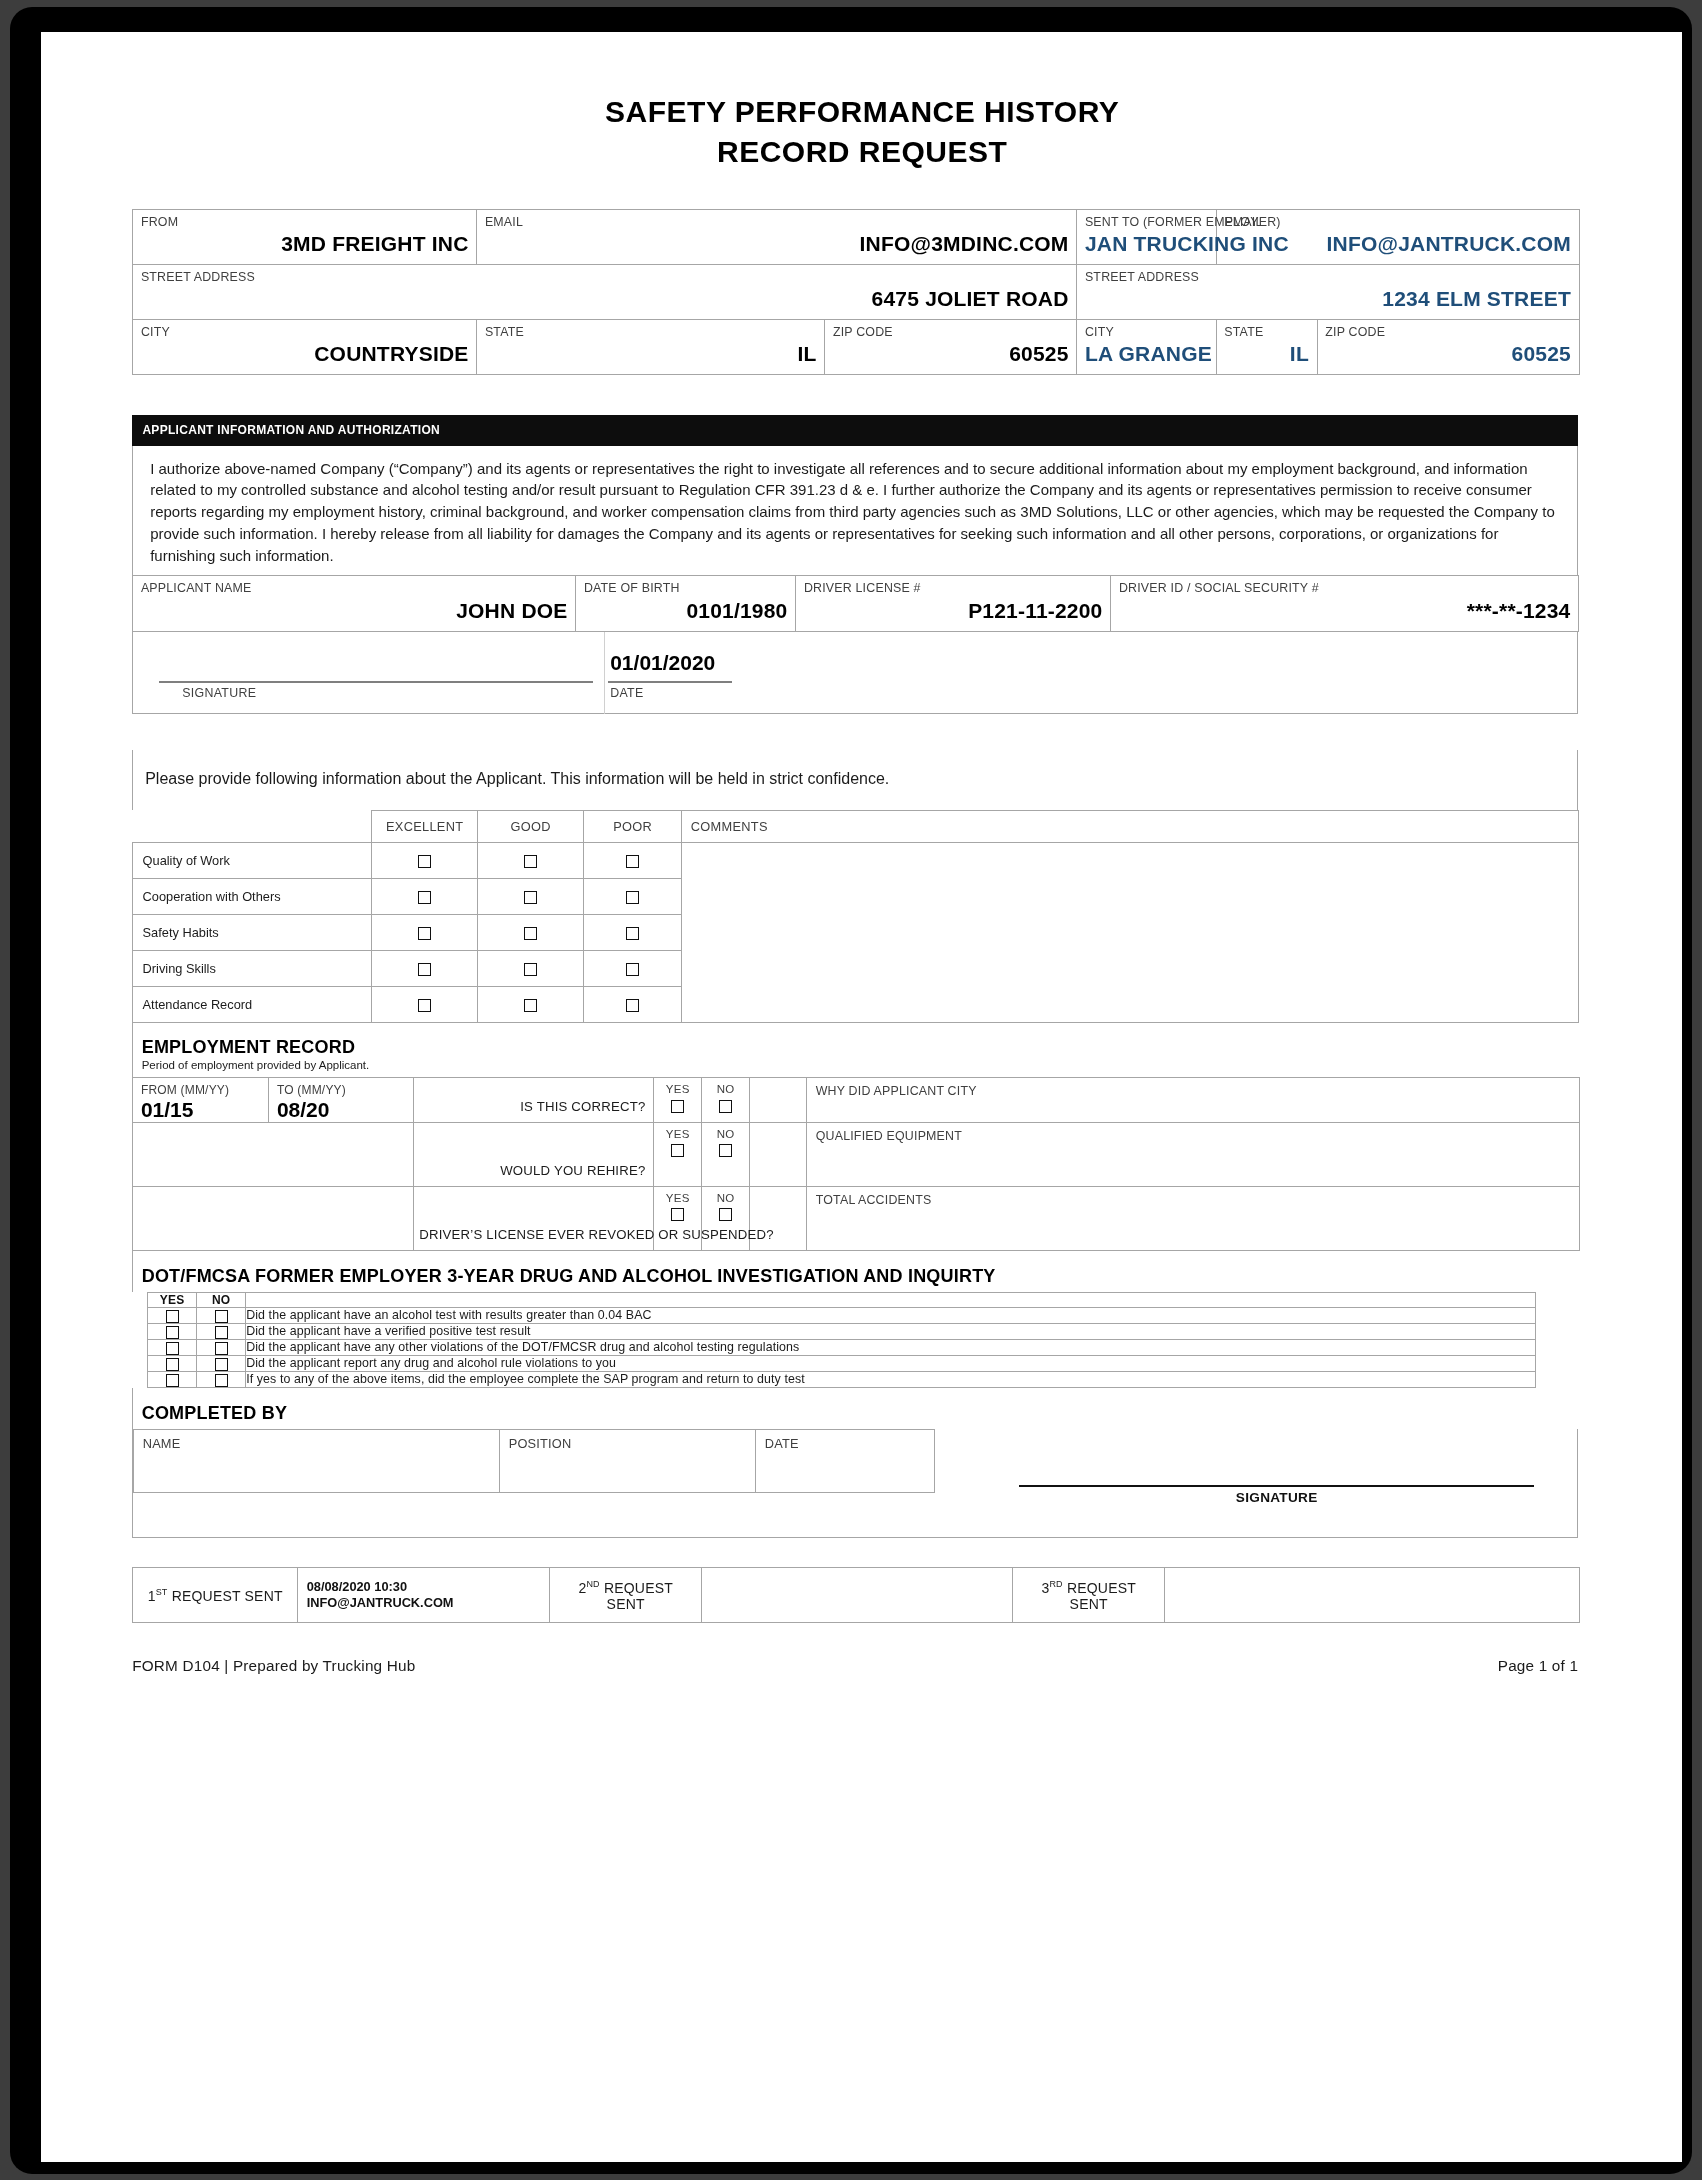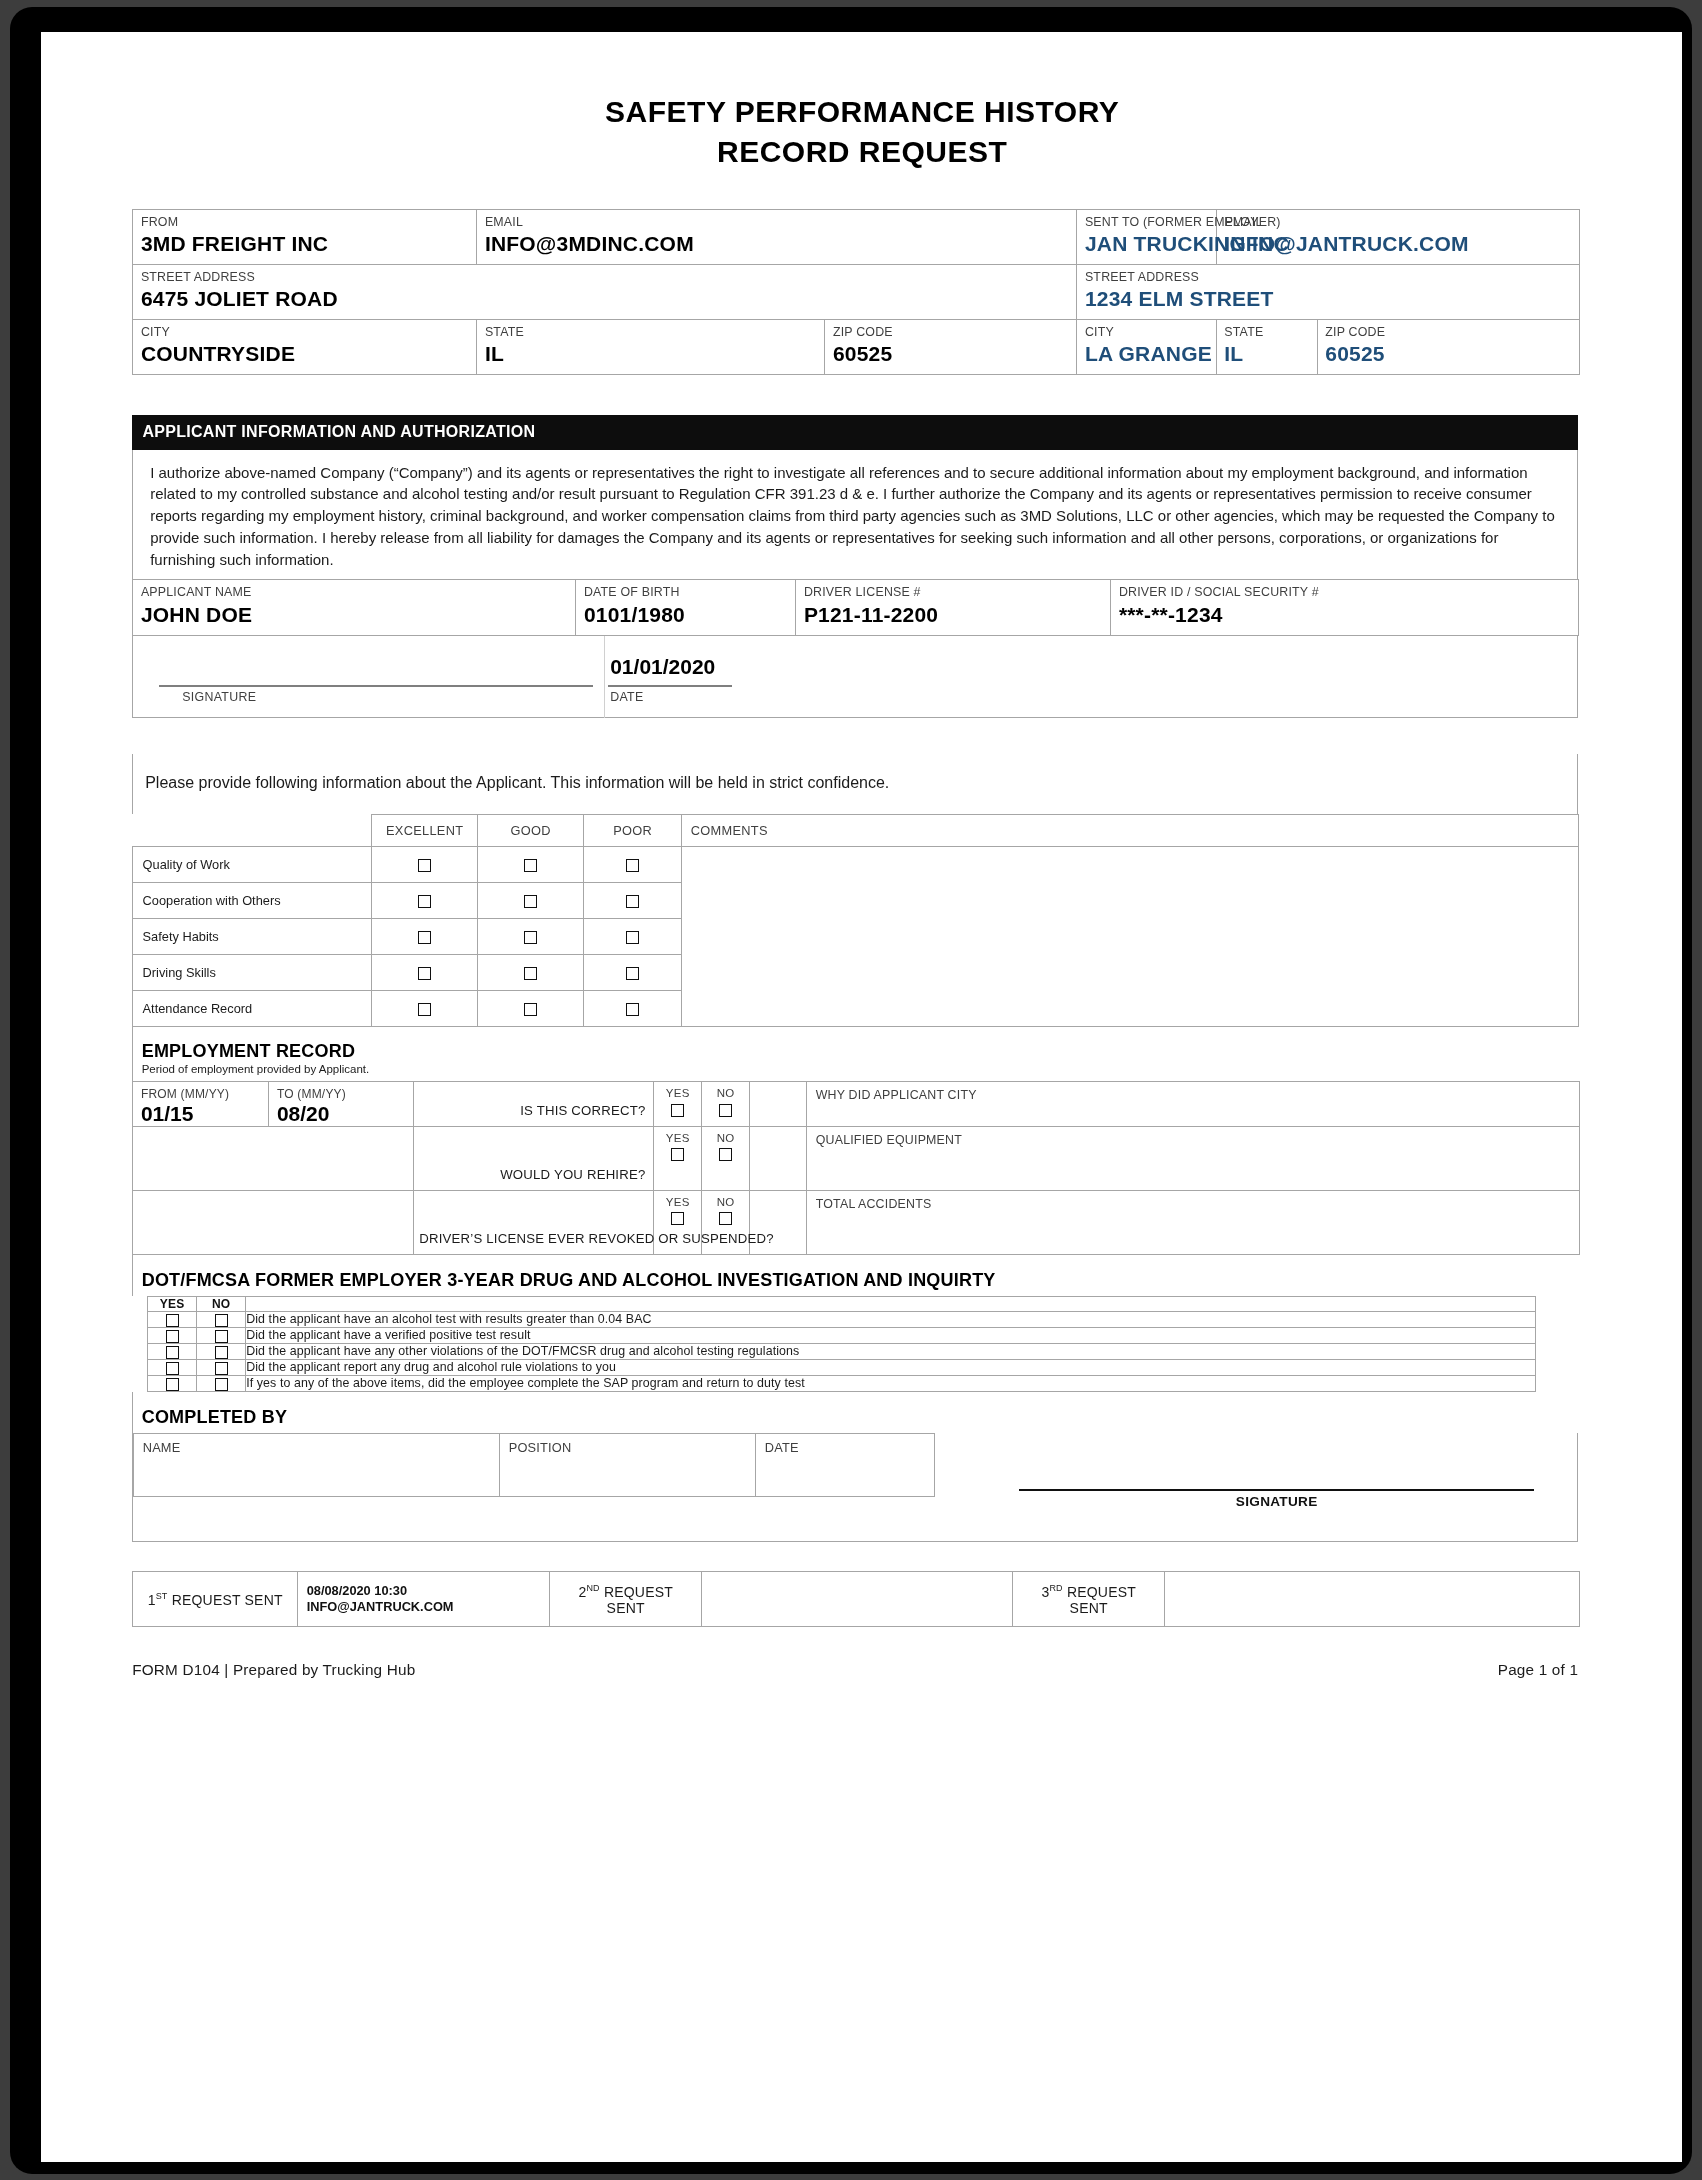--- a/index.html
+++ b/index.html
@@ -88,30 +88,31 @@
   }
   .fld-value {
     font-size: 21px;
     font-weight: bold;
     color: #000;
     letter-spacing: 0.2px;
     line-height: 1.12;
     display: block;
     margin-top: 2.6px;
     white-space: nowrap;
+    text-align: right;
   }
   .fld-value.blue { color: #1f4e79; }
 
   
   .bar {
     width: 1446px;
     margin-left: 38px;
     background: #0d0d0d;
     color: #ffffff;
-    font-size: 16px;
+    font-size: 12px;
     font-weight: bold;
     letter-spacing: 0.3px;
     padding: 7.7px 10.2px 8.5px 10.2px;
     box-sizing: border-box;
   }
 
   
   .auth-box {
     width: 1446px;
     margin-left: 38px;

